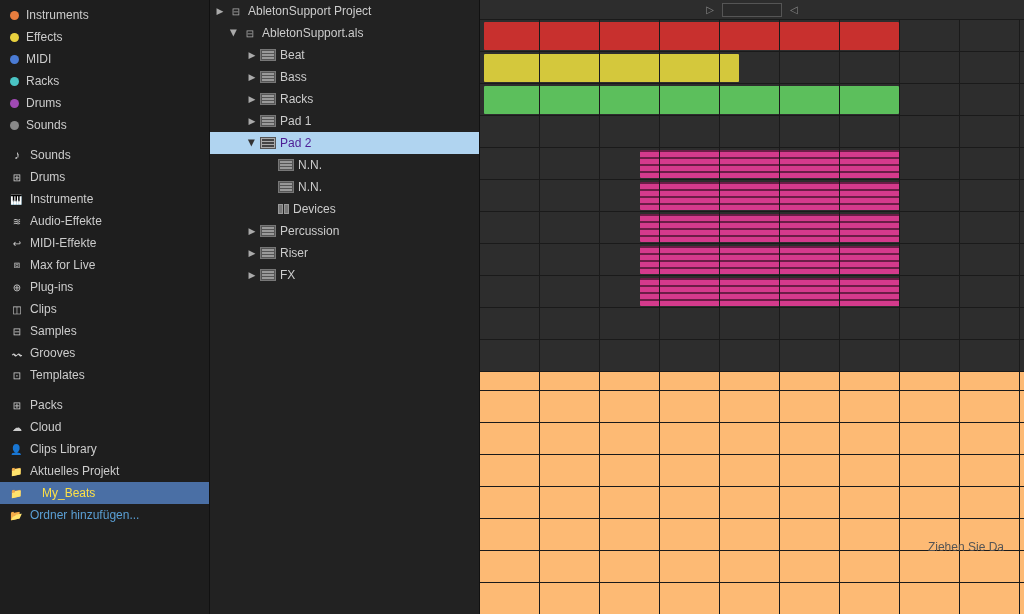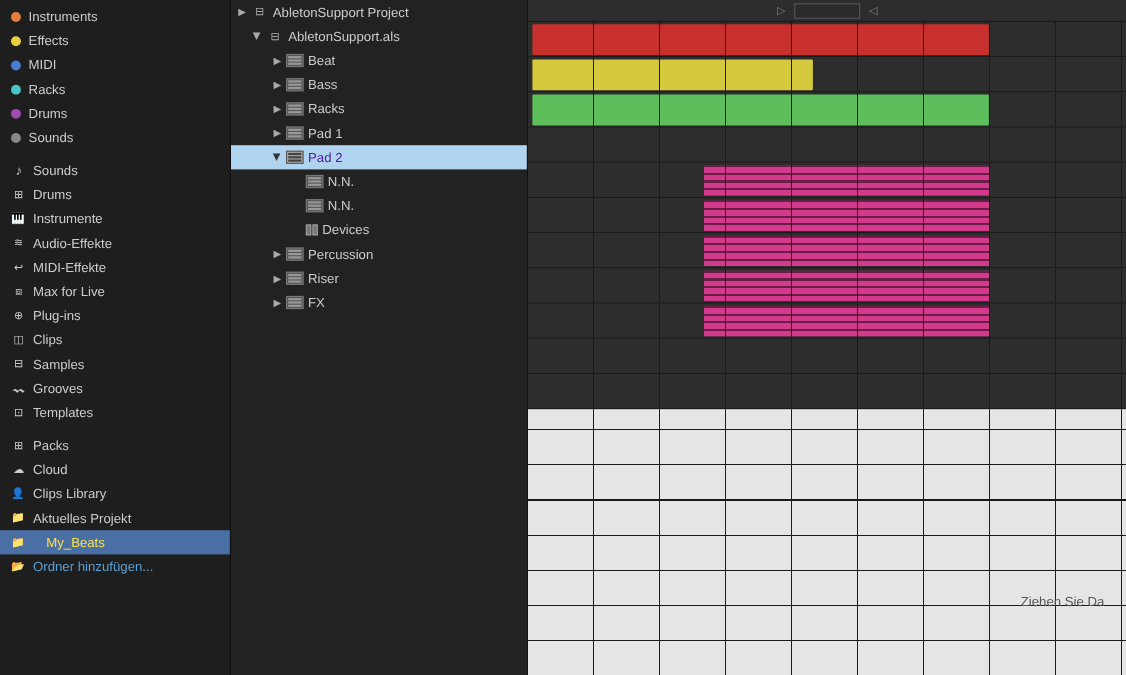--- a/index.html
+++ b/index.html
@@ -524,18 +524,18 @@
     </div>
 
     <div class="track-row" style="height:32px; border-bottom:1px solid #1a1a1a; position:relative; background:#2d2d2d;">
       <div style="position:absolute; left:0; top:0; bottom:0; right:0; background: repeating-linear-gradient(90deg, transparent, transparent 59px, #1a1a1a 59px, #1a1a1a 60px);"></div>
     </div>
 
     <div class="track-row" style="height:32px; border-bottom:1px solid #1a1a1a; position:relative; background:#2d2d2d;">
       <div style="position:absolute; left:0; top:0; bottom:0; right:0; background: repeating-linear-gradient(90deg, transparent, transparent 59px, #1a1a1a 59px, #1a1a1a 60px);"></div>
     </div>
 
-    <div style="flex:1; background:#e5e5e5; position:relative;">
+    <div style="flex:1; background:#fdba74; position:relative;">
       <div style="position:absolute; left:0; top:0; bottom:0; right:0; background: repeating-linear-gradient(90deg, transparent, transparent 59px, #1a1a1a 59px, #1a1a1a 60px); background-image: repeating-linear-gradient(90deg, transparent 0px, transparent 59px, #1a1a1a 59px, #1a1a1a 60px), repeating-linear-gradient(0deg, transparent 0px, transparent 31px, #1a1a1a 31px, #1a1a1a 32px);"></div>
       <span class="ziehen-text">Ziehen Sie Da</span>
     </div>
   </div>
 </div>
 
 </body></html>

